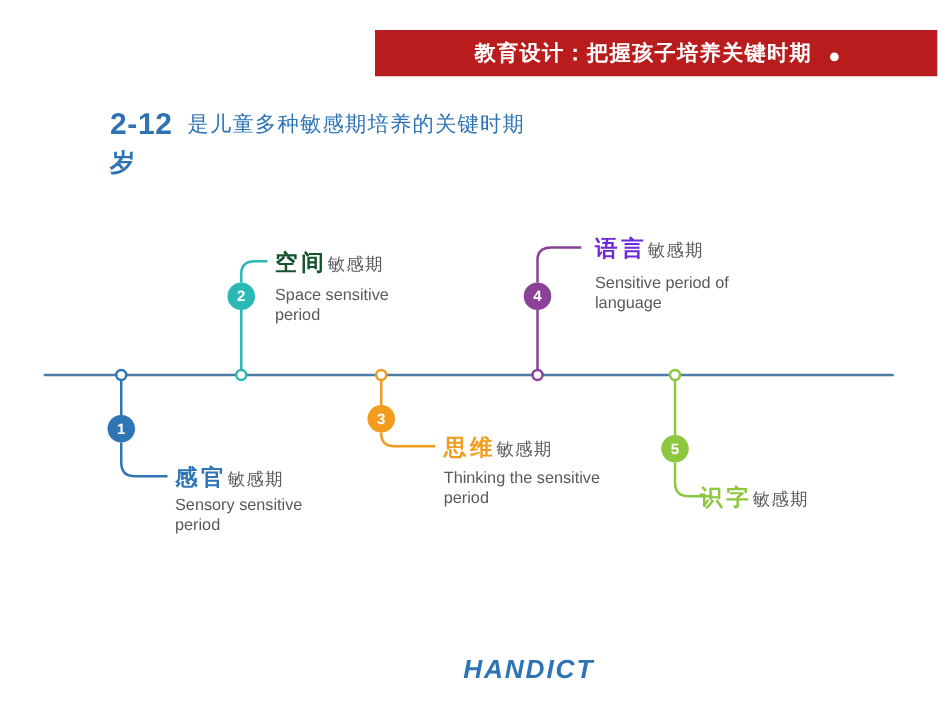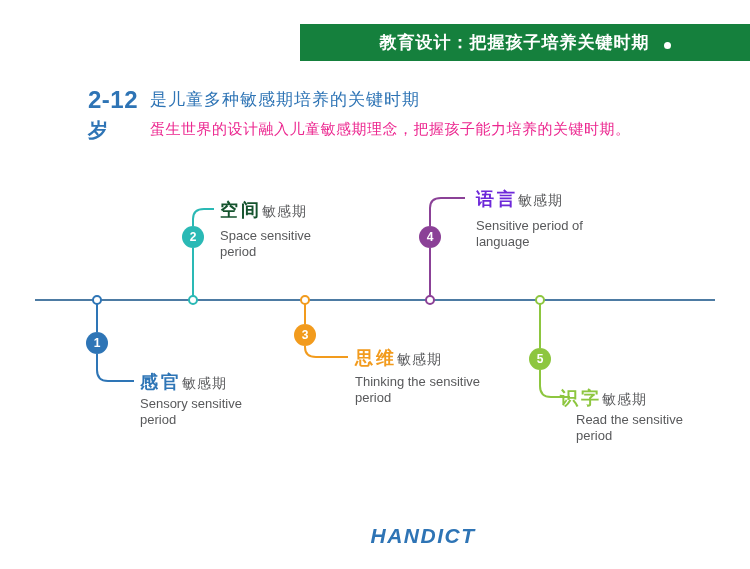--- a/index.html
+++ b/index.html
@@ -54,33 +54,32 @@
   .zh4 { left:476px; top:7px;   }  .en4 { left:476px; top:38px;  width:128px; }
   .zh5 { left:560px; top:206px; }  .en5 { left:576px; top:232px; width:125px; }
 
   
   .footer { position:absolute; top:524px; left:0; width:100%; text-align:center;margin-left:48px; }
   .logo { font-size:21px; font-weight:bold; letter-spacing:1.5px; color:#2e74b5; font-style:italic; }
 </style>
 </head>
 <body>
 
-<div class="header" style="background-color: #15803d;">
+<div class="header" style="background-color: #b91c1c;">
   <span class="header-title">教育设计：把握孩子培养关键时期</span>
   <span class="header-dot"></span>
 </div>
 
 <div class="intro">
   <div class="age-col">
     <span class="age-number" style="color: rgb(46, 116, 181);">2-12</span>
     <span class="age-unit" style="color: rgb(46, 116, 181);">岁</span>
   </div>
   <div class="intro-lines">
     <div class="intro-line1" style="color: rgb(46, 116, 181);">是儿童多种敏感期培养的关键时期</div>
-    <div class="intro-line2" style="color: rgb(236, 38, 143);">蛋生世界的设计融入儿童敏感期理念，把握孩子能力培养的关键时期。</div>
   </div>
 </div>
 
 <div class="timeline">
   <svg class="tl-svg" width="750" height="280">
     <line x1="35" y1="120" x2="715" y2="120" stroke-width="2" stroke="#4d7ba3"></line>
     <path d="M97,122 V152 M97,174 V190 Q97,201 108,201 H134" fill="none" stroke-width="2" stroke="#2e75b6"></path>
     <path d="M193,118 V68 M193,46 V39 Q193,29 204,29 H214" fill="none" stroke-width="2" stroke="#2ab9b5"></path>
     <path d="M305,122 V144 M305,166 V167 Q305,177 316,177 H348" fill="none" stroke-width="2" stroke="#f29b1d"></path>
     <path d="M430,118 V68 M430,46 V28 Q430,18 441,18 H465" fill="none" stroke-width="2" stroke="#8b4197"></path>
@@ -124,18 +123,17 @@
   </div>
 
   <div class="label zh4">
     <span class="hl" style="color: #6d28d9;">语言</span><span class="rest">敏感期</span>
   </div>
   <div class="label en en4">Sensitive period of language</div>
 
   <div class="label zh5">
     <span class="hl" style="color: rgb(141, 198, 63);">识字</span><span class="rest">敏感期</span>
   </div>
-  <div class="label en en5">Read the sensitive period</div>
 </div>
 
 <div class="footer">
   <span class="logo">HANDICT</span>
 </div>
 
 </body></html>

